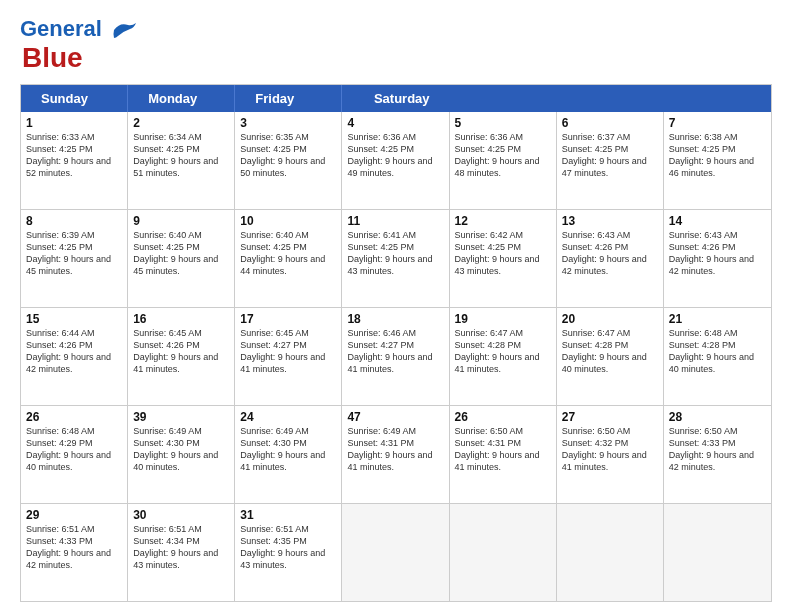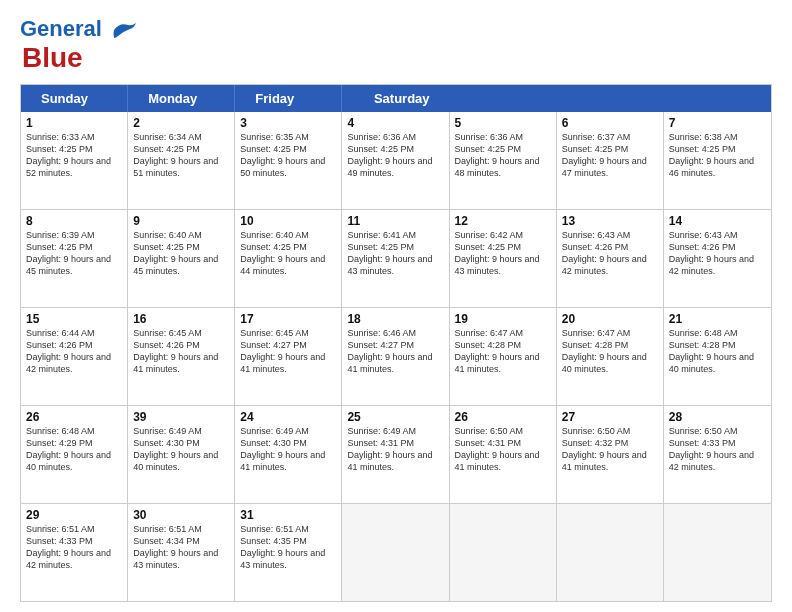--- a/index.html
+++ b/index.html
@@ -231,21 +231,21 @@
           </div>
           <div class="cal-cell">
             <span class="day-num">39</span>
             <div class="day-info">Sunrise: 6:49 AM<br>Sunset: 4:30 PM<br>Daylight: 9 hours and 40 minutes.</div>
           </div>
           <div class="cal-cell">
             <span class="day-num">24</span>
             <div class="day-info">Sunrise: 6:49 AM<br>Sunset: 4:30 PM<br>Daylight: 9 hours and 41 minutes.</div>
           </div>
           <div class="cal-cell">
-            <span class="day-num">25</span>
+            <span class="day-num">47</span>
             <div class="day-info">Sunrise: 6:49 AM<br>Sunset: 4:31 PM<br>Daylight: 9 hours and 41 minutes.</div>
           </div>
           <div class="cal-cell">
             <span class="day-num">26</span>
             <div class="day-info">Sunrise: 6:50 AM<br>Sunset: 4:31 PM<br>Daylight: 9 hours and 41 minutes.</div>
           </div>
           <div class="cal-cell">
             <span class="day-num">27</span>
             <div class="day-info">Sunrise: 6:50 AM<br>Sunset: 4:32 PM<br>Daylight: 9 hours and 41 minutes.</div>
           </div>

